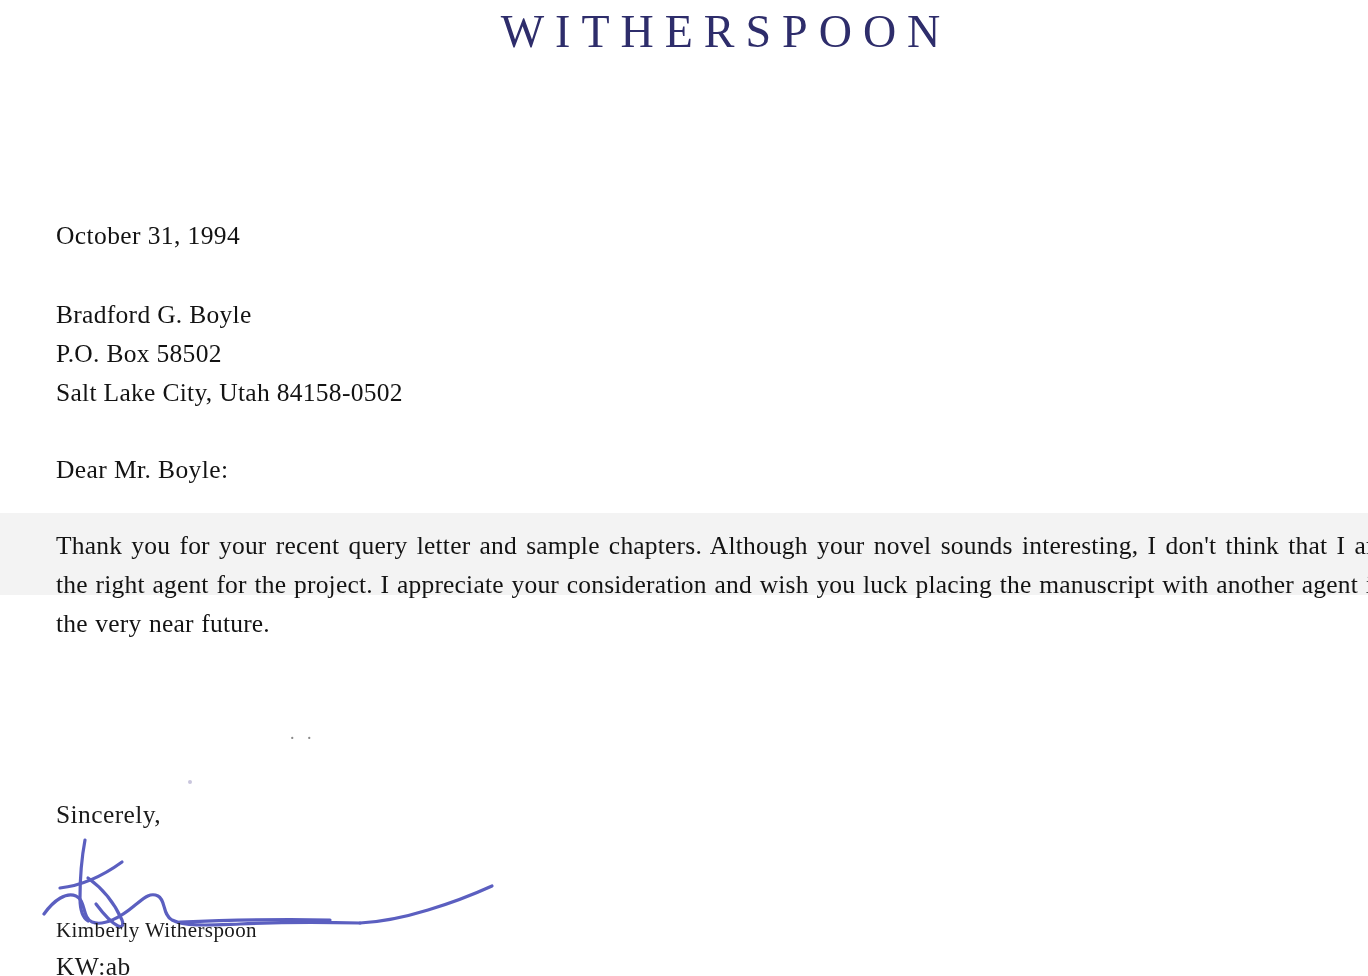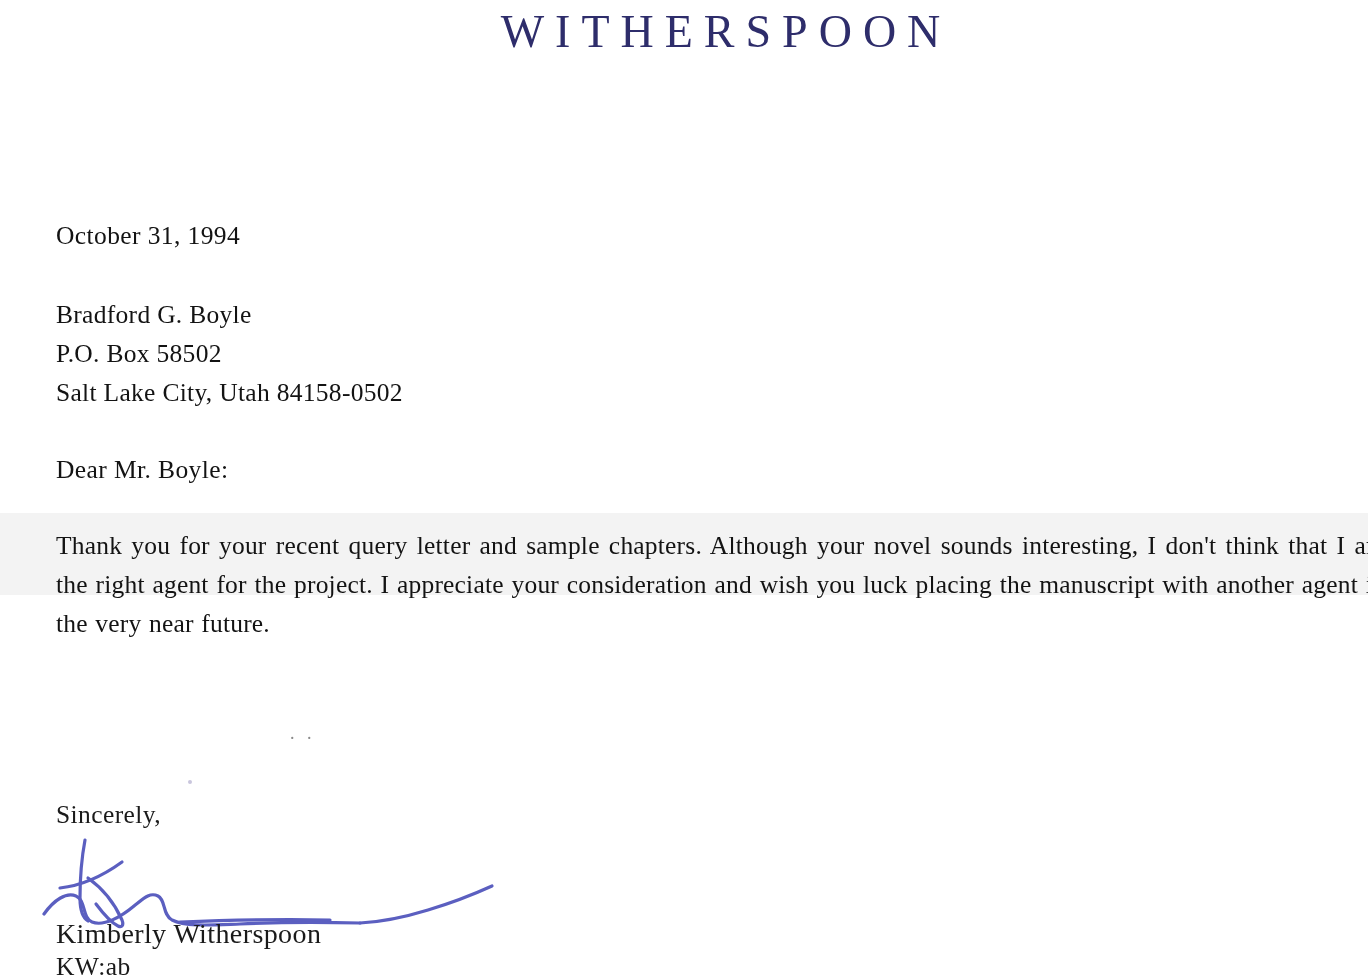--- a/index.html
+++ b/index.html
@@ -104,21 +104,21 @@
     left: 30px;
     top: 826px;
     width: 480px;
     height: 115px;
     pointer-events: none;
   }
   .signer-name {
     position: absolute;
     left: 56px;
     top: 918px;
-    font-size: 28px;
+    font-size: 21px;
     letter-spacing: 0.4px;
     text-align: center;
   }
   .initials {
     position: absolute;
     left: 56px;
     top: 952px;
     font-size: 25.5px;
     letter-spacing: 0.4px;
   }

